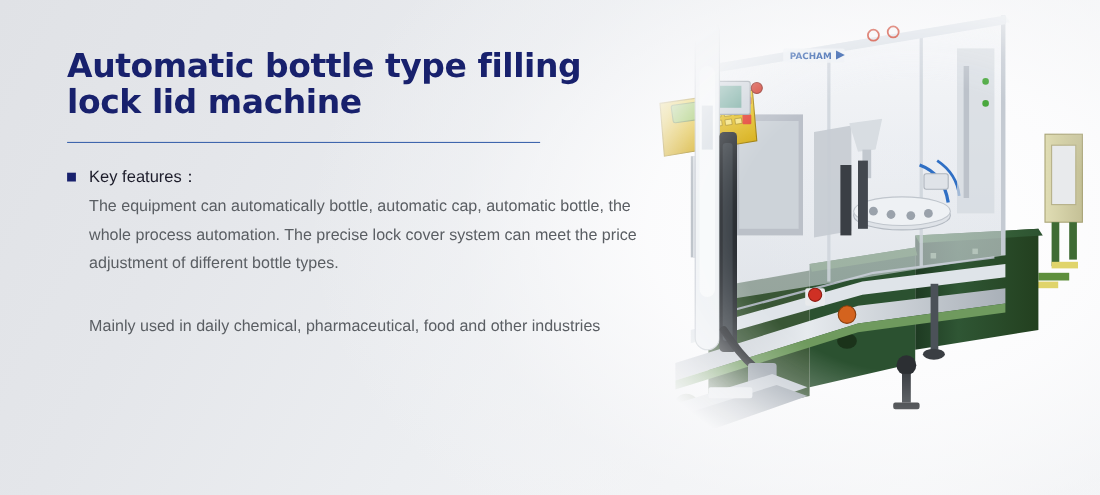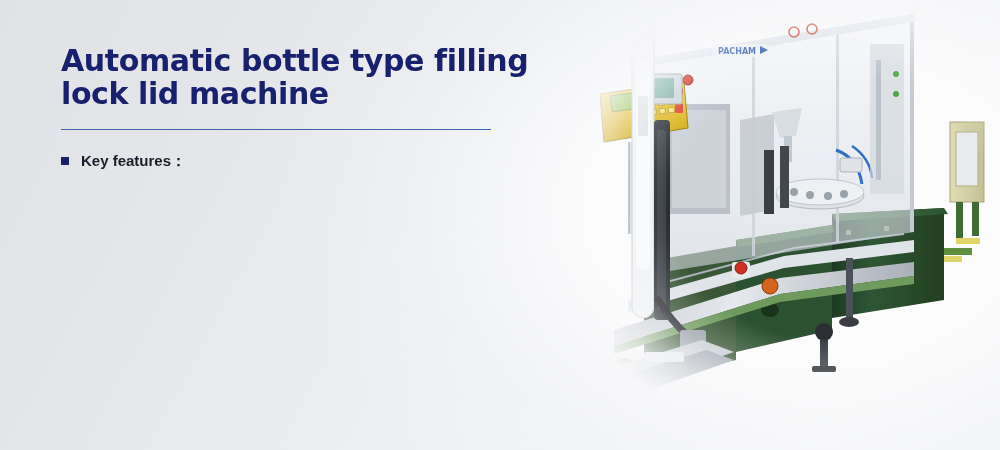--- a/index.html
+++ b/index.html
@@ -44,21 +44,20 @@
     margin-top:19px;
   }
 
   .feature-block { margin-top:21px; }
   .feature-block.second { margin-top:31px; }
 
   .feature-head {
     display:flex; align-items:center;
     font-size:15px; line-height:19px;
     color:#1c1c2a;
-    font-weight:bold;
   }
   .bullet {
     width:8px; height:8px;
     background:#18216d;
     margin-right:12px;
     flex:0 0 auto;
   }
   .feature-body {
     margin-top:5px; margin-left:20px;
     width:515px;
@@ -93,23 +92,25 @@
     <h1 id="title">Automatic bottle type filling
 lock lid machine</h1>
 
     <div id="divider"></div>
 
     <div class="feature-block">
       <div class="feature-head">
         <span class="bullet"></span>
         <span>Key features：</span>
       </div>
+      <p class="feature-body">The equipment can automatically bottle, automatic cap, automatic bottle, the whole process automation. The precise lock cover system can meet the price adjustment of different bottle types.</p>
     </div>
 
     <div class="feature-block second">
+      <p class="feature-body justified">Mainly used in daily chemical, pharmaceutical, food and other industries</p>
     </div>
 
   </div>
 
   <div id="photo">
     <svg viewBox="0 0 440 450" xmlns="http://www.w3.org/2000/svg">
       <defs>
         <linearGradient id="glass" x1="0" y1="0" x2="0" y2="1">
           <stop offset="0%" stop-color="#f3f5f8"></stop>
           <stop offset="45%" stop-color="#e2e6ec"></stop>

